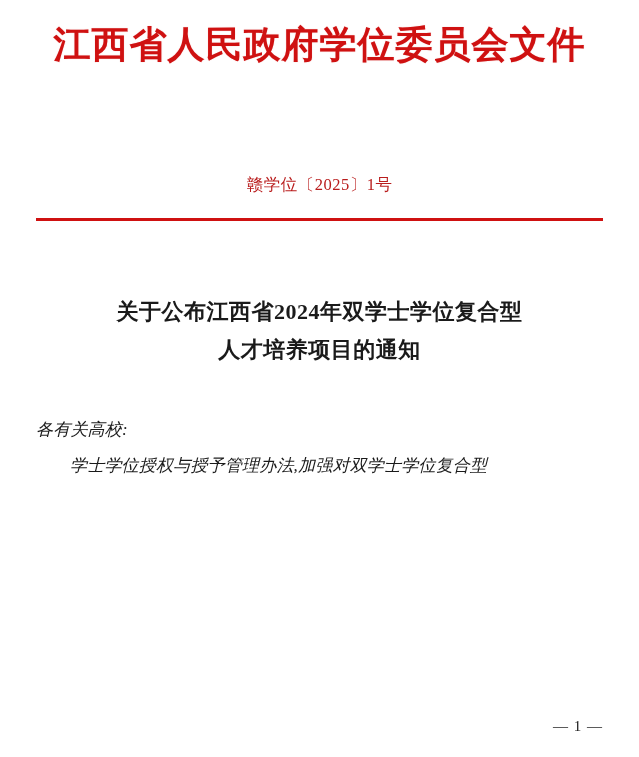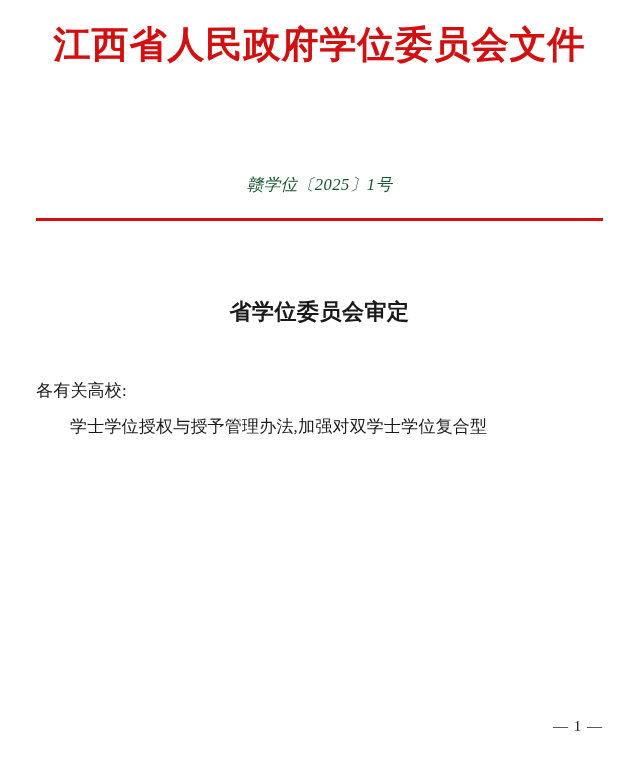--- a/index.html
+++ b/index.html
@@ -39,24 +39,23 @@
     letter-spacing: 1px;
     line-height: 1.25;
     white-space: nowrap;
     text-shadow: 0 0 1px rgba(207,17,17,0.35);
   }
 
   
   .doc-number {
     text-align: center;
     font-size: 16.5px;
-    color: #14532d;
+    color: #b91c1c;
     margin-top: 102px;
     letter-spacing: 0.5px;
-    font-style: italic;
   }
 
   
   .red-rule {
     margin-top: 22px;
     height: 2.5px;
     background: #cf1111;
     width: 100%;
   }
 
@@ -78,20 +77,21 @@
   .body-text {
     margin-top: 42px;
     font-size: 17px;
     line-height: 2.12;
     letter-spacing: 0.2px;
     text-align: justify;
     text-justify: inter-ideograph;
   }
   .body-text p {
     margin: 0;
+    font-style: italic;
   }
   .body-text p.indent {
     text-indent: 2em;
   }
 
   
   .page-footer {
     position: absolute;
     right: 36px;
     bottom: 22px;
@@ -107,21 +107,22 @@
 
   <div class="masthead">
     <div class="masthead-title">江西省人民政府学位委员会文件</div>
   </div>
 
   <div class="doc-number">赣学位〔2025〕1号</div>
 
   <div class="red-rule"></div>
 
   <div class="doc-title">
-    <span class="line">省学位委员会审定</span>
+    <span class="line">关于公布江西省2024年双学士学位复合型</span>
+    <span class="line">人才培养项目的通知</span>
   </div>
 
   <div class="body-text">
     <p>各有关高校:</p>
     <p class="indent">学士学位授权与授予管理办法,加强对双学士学位复合型</p>
   </div>
 
   <div class="page-footer">— 1 —</div>
 
 </div>

